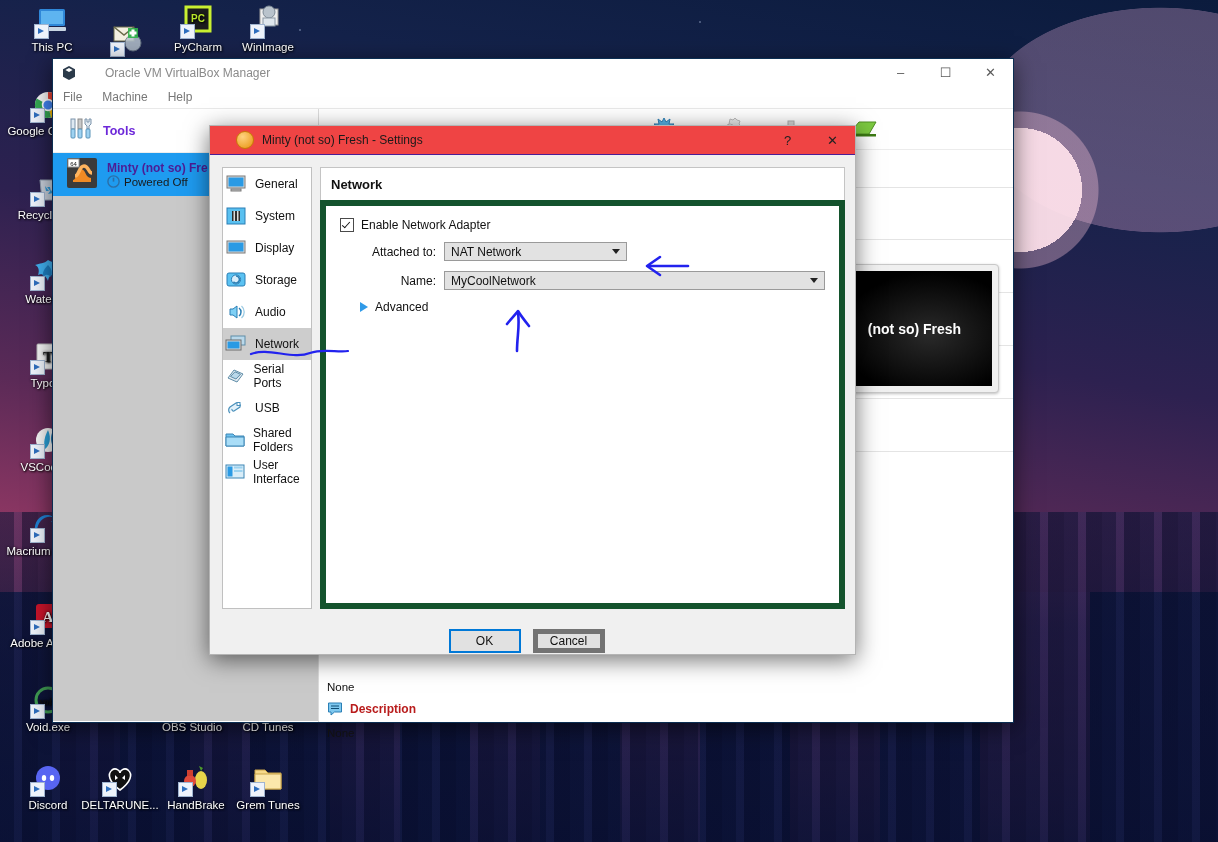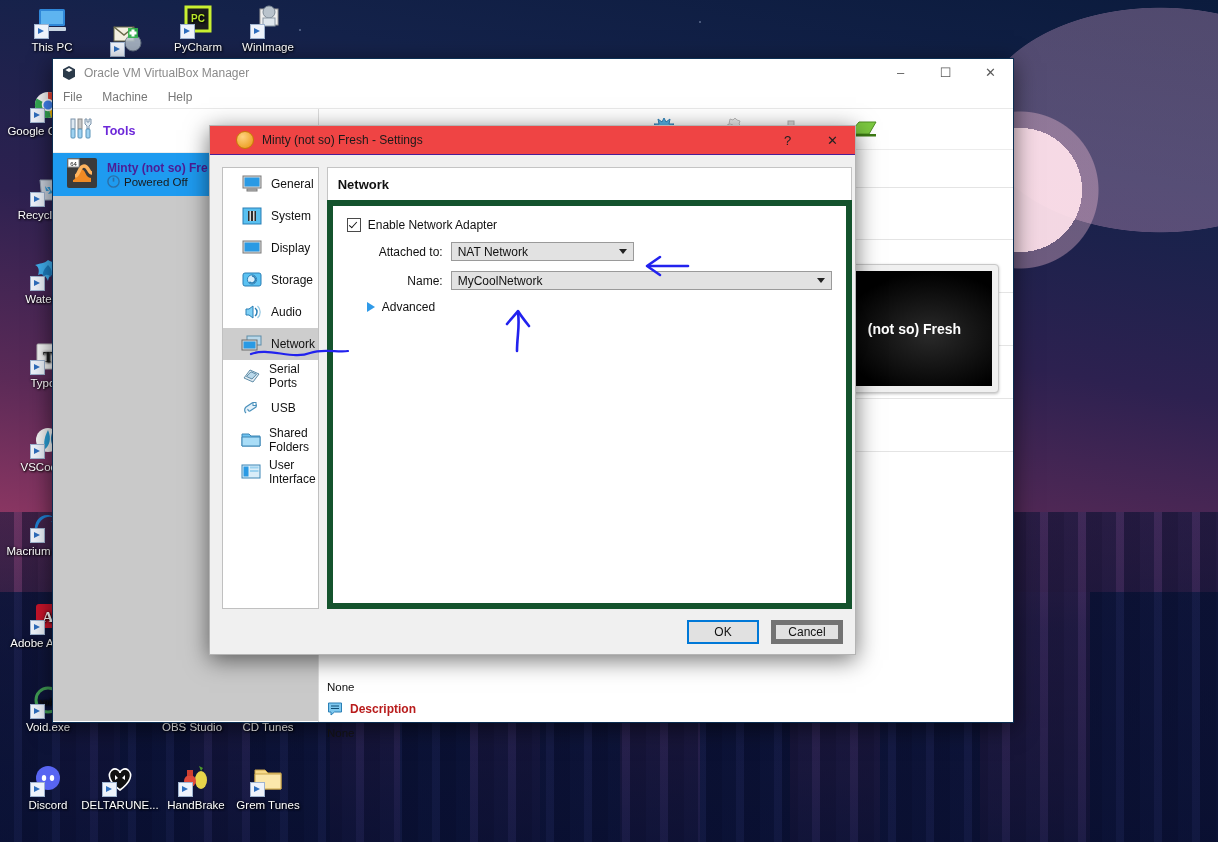--- a/index.html
+++ b/index.html
@@ -51,21 +51,21 @@
   .shortcut{position:absolute;left:-1px;bottom:-1px;width:13px;height:13px;background:#eef3fb;
     border:1px solid #9fb4d0;}
   .shortcut:after{content:"";position:absolute;left:3px;top:3px;width:0;height:0;
     border-left:6px solid #2f6fbe;border-top:3px solid transparent;border-bottom:3px solid transparent;}
 
   
   .win{position:absolute;background:#fff;box-shadow:0 5px 22px rgba(0,0,0,.55);}
 
   
   #vbox{left:52px;top:58px;width:960px;height:663px;border:1px solid #0b2e52;background:#fff;}
-  #vbox .tbar{height:27px;background:#fff;display:flex;align-items:center;padding-left:8px;}
+  #vbox .tbar{height:27px;background:#fff;display:flex;align-items:center;padding-left:8px;gap:21px;}
   #vbox .tbar .tico{width:16px;height:16px;margin-right:7px;position:relative;}
   #vbox .tbar .ttl{color:#8a8a8a;font-size:12px;}
   #vbox .tbar .wbtns{margin-left:auto;display:flex;}
   #vbox .tbar .wbtn{width:45px;height:27px;display:flex;align-items:center;justify-content:center;
     color:#5a5a5a;font-size:13px;}
   #vbox .menu{height:22px;display:flex;align-items:center;padding-left:10px;gap:20px;
     color:#777;font-size:12px;border-bottom:1px solid #e9e9e9;}
   #vbox .body{display:flex;height:calc(100% - 50px);}
   #vbox .vleft{width:265px;border-right:1px solid #dcdcdc;background:#fff;}
   #vbox .vrow{display:flex;align-items:center;height:43px;padding-left:14px;gap:10px;}
@@ -94,21 +94,21 @@
     border-bottom:1px solid #4c1d95;}
   #dlg .dtbar .dico{width:16px;height:16px;border-radius:50%;margin-right:8px;
     background:radial-gradient(circle at 35% 30%,#ffd27f,#e8930e);border:1px solid #c87b06;}
   #dlg .dtbar .dttl{font-size:12px;color:#1a1a1a;}
   #dlg .dtbar .dbtns{margin-left:auto;display:flex;}
   #dlg .dtbar .dbtn{width:45px;height:28px;display:flex;align-items:center;justify-content:center;
     color:#222;font-size:13px;}
   #dlg .dcontent{display:flex;padding:12px 10px 0 12px;gap:8px;height:calc(100% - 28px - 46px);
     box-sizing:border-box;}
   #dlg .nav{width:118px;background:#fff;border:1px solid #c0c0c0;}
-  #dlg .navitem{display:flex;align-items:center;gap:8px;height:32px;padding-left:18px;
+  #dlg .navitem{display:flex;align-items:center;gap:8px;height:32px;padding-left:2px;
     font-size:12px;color:#111;position:relative;}
   #dlg .navitem.sel{background:#cdcdcd;}
   #dlg .pane{flex:1;display:flex;flex-direction:column;}
   #dlg .paneHdr{height:34px;border:1px solid #c4c4c4;background:#fff;display:flex;align-items:center;
     padding-left:10px;font-weight:bold;font-size:13px;color:#111;box-sizing:border-box;}
   #dlg .tabs{display:flex;margin-top:8px;}
   #dlg .tab{height:22px;padding:0 12px;display:flex;align-items:center;font-size:12px;color:#111;
     background:#e6e6e6;border:1px solid #c4c4c4;border-bottom:none;margin-right:-1px;box-sizing:border-box;}
   #dlg .tab.active{background:#fff;border-bottom:1px solid #fff;position:relative;z-index:2;}
   #dlg .tabpane{flex:1;background:#fff;border:6px solid #14532d;margin-top:-1px;padding:12px 14px;
@@ -119,22 +119,22 @@
     border:solid #111;border-width:0 1.6px 1.6px 0;transform:rotate(42deg);}
   #dlg .frow{display:flex;align-items:center;margin-top:10px;}
   #dlg .flabel{width:96px;text-align:right;padding-right:8px;font-size:12px;color:#111;}
   #dlg .combo{height:19px;background:#e2e2e2;border:1px solid #9a9a9a;display:flex;align-items:center;
     padding:0 6px;font-size:12px;color:#111;box-sizing:border-box;position:relative;}
   #dlg .combo .arw{margin-left:auto;width:0;height:0;border-left:4px solid transparent;
     border-right:4px solid transparent;border-top:5px solid #222;}
   #dlg .advrow{display:flex;align-items:center;gap:7px;margin-top:10px;padding-left:20px;font-size:12px;color:#111;}
   #dlg .advtri{width:0;height:0;border-left:8px solid #2f9ae8;border-top:5px solid transparent;
     border-bottom:5px solid transparent;}
-  #dlg .dbottom{height:46px;display:flex;align-items:center;justify-content:flex-end;gap:12px;
-    padding-right:12px;box-sizing:border-box;}
+  #dlg .dbottom{height:46px;display:flex;align-items:center;justify-content:center;gap:12px;
+    padding-right:12px;box-sizing:border-box;margin-top:9px;}
   #dlg .btn{width:72px;height:24px;background:#e1e1e1;border:5px solid #737373;font-size:12px;color:#111;
     display:flex;align-items:center;justify-content:center;box-sizing:border-box;}
   #dlg .btn.primary{border:2px solid #0078d7;}
 
   
   .ink{position:absolute;pointer-events:none;}
 </style>
 </head>
 <body>
 

